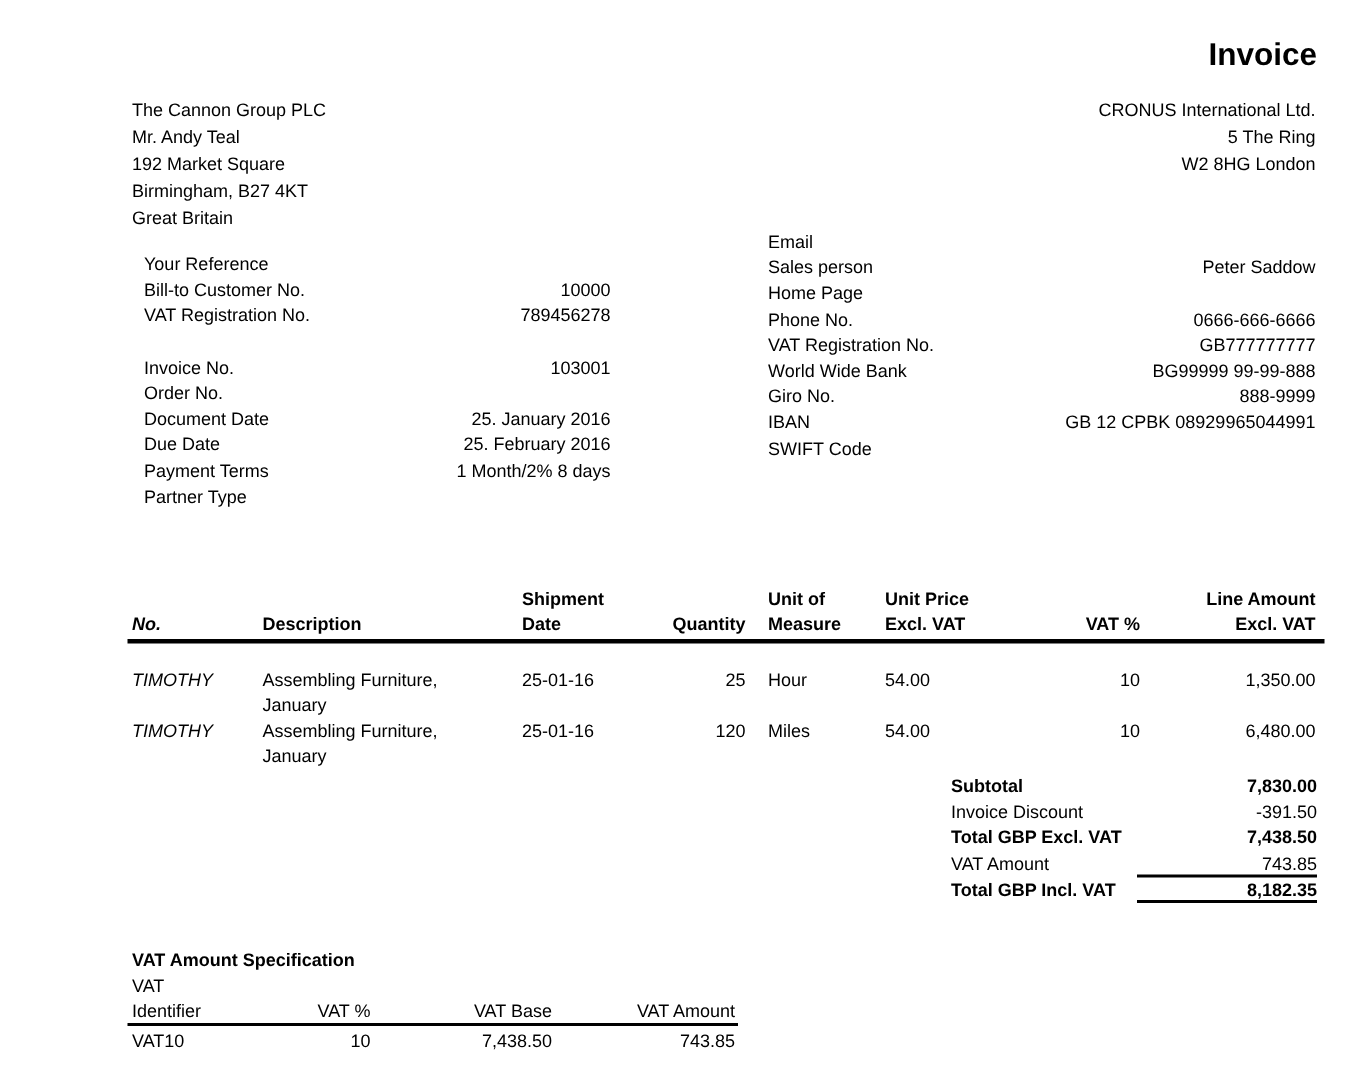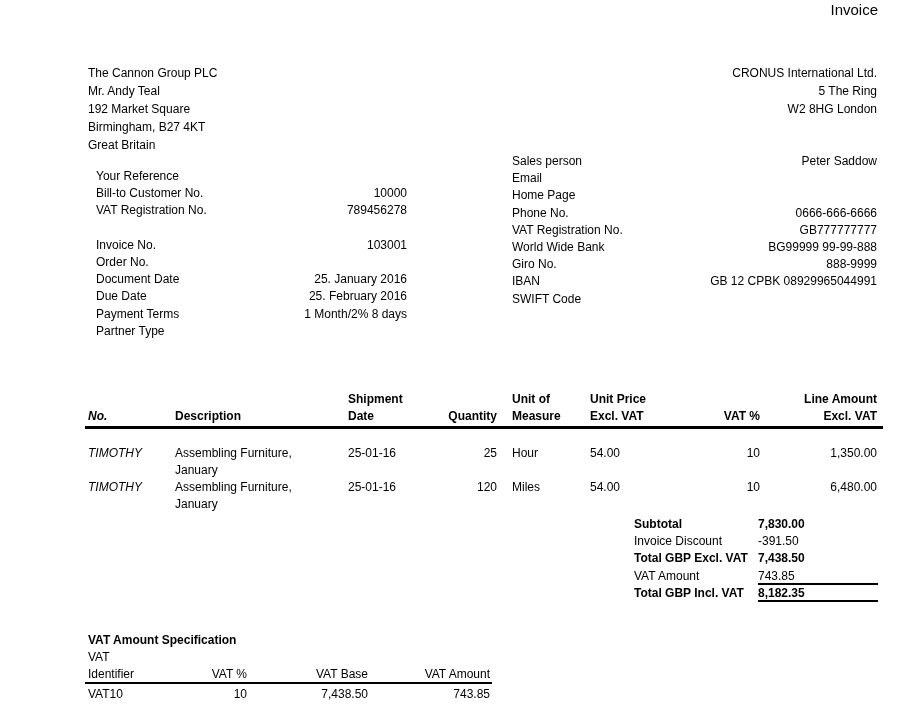--- a/index.html
+++ b/index.html
@@ -5,22 +5,22 @@
   * { margin:0; padding:0; box-sizing:border-box; }
   html,body { background:#fff; }
   .page {
     position:relative; width:905px; height:717px; background:#ffffff;
     font-family:"Liberation Sans", sans-serif; font-size:12px; color:#000;
     overflow:hidden;
   }
   .bold { font-weight:bold; }
 
   .invoice-title {
-    position:absolute; top:1px; right:27px;
-    font-size:15px; font-weight:normal; letter-spacing:0px;
+    position:absolute; top:25px; right:27px;
+    font-size:21px; font-weight:bold; letter-spacing:0px;
   }
 
   .addr-customer { position:absolute; left:88px; top:64px; line-height:18px; }
   .addr-company  { position:absolute; right:28px; top:64px; text-align:right; line-height:18px; }
 
   .fields { position:absolute; }
   .fields-left  { left:96px;  top:168px; width:311px; }
   .fields-right { left:512px; top:153px; width:365px; }
   .field-row { display:flex; height:17.2px; line-height:17.2px; }
   .field-row.gap-above { margin-top:17.2px; }
@@ -40,21 +40,21 @@
   .c6 { width:65px;  padding-right:4px; }
   .c7 { width:110px; text-align:right; padding-right:5px; }
   .c8 { width:118px; text-align:right; padding-right:6px; }
   .items-row { display:flex; line-height:17px; align-items:flex-start; }
   .items-row.first { margin-top:16px; }
   .items-row .c2 div { line-height:17px; }
 
   .totals { position:absolute; left:590px; top:516px; width:288px; }
   .totals-row { display:flex; height:17.2px; line-height:17.2px; }
   .totals-row .t-label { flex:1; white-space:nowrap;margin-left:44px; }
-  .totals-row .t-value { width:120px; text-align:left; white-space:nowrap; }
+  .totals-row .t-value { width:120px; text-align:right; white-space:nowrap; }
   .totals-row.rule-under .t-value { border-bottom:2px solid #000; }
 
   .vat-spec { position:absolute; left:85px; top:632px; width:407px; }
   .vat-spec-title { font-weight:bold; line-height:17px; padding-left:3px; }
   .vat-spec-header {
     display:flex; align-items:flex-end; font-weight:normal;
     line-height:16.5px; border-bottom:2.5px solid #000;
   }
   .v1 { width:100px; padding-left:3px; }
   .v2 { width:65px;  text-align:right; padding-right:3px; }
@@ -117,26 +117,26 @@
       <span class="field-value">1 Month/2% 8 days</span>
     </div>
     <div class="field-row">
       <span class="field-label">Partner Type</span>
       <span class="field-value"></span>
     </div>
   </div>
 
   <div class="fields fields-right">
     <div class="field-row">
+      <span class="field-label">Email</span>
+      <span class="field-value"></span>
+    </div>
+    <div class="field-row">
       <span class="field-label">Sales person</span>
       <span class="field-value">Peter Saddow</span>
-    </div>
-    <div class="field-row">
-      <span class="field-label">Email</span>
-      <span class="field-value"></span>
     </div>
     <div class="field-row">
       <span class="field-label">Home Page</span>
       <span class="field-value"></span>
     </div>
     <div class="field-row">
       <span class="field-label">Phone No.</span>
       <span class="field-value">0666-666-6666</span>
     </div>
     <div class="field-row">

